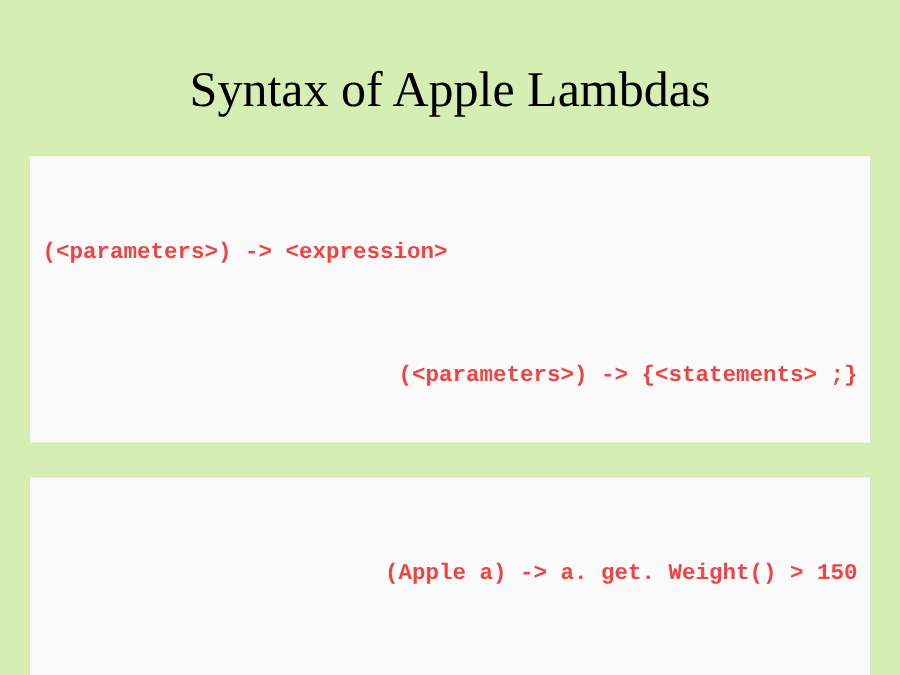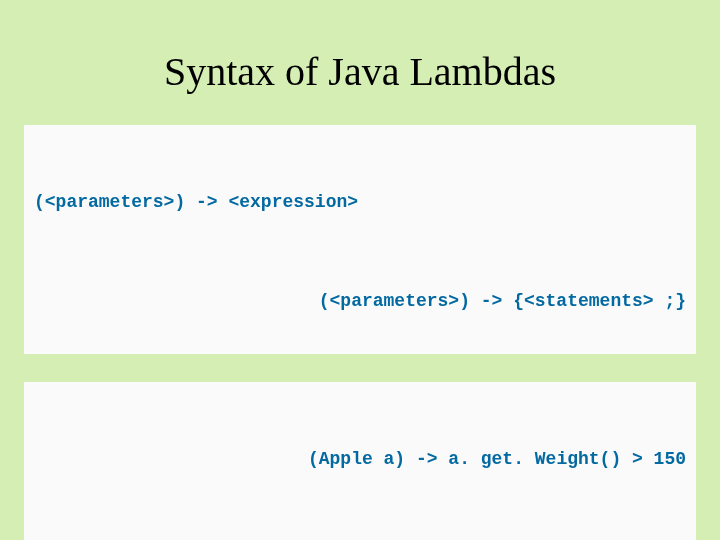--- a/index.html
+++ b/index.html
@@ -21,37 +21,37 @@
     padding-bottom: 30px;
     font-weight: normal;
   }
   .code-block {
     background: #fafafa;
     margin: 0 24px 28px 24px;
     padding: 10px 10px 12px 10px;
     font-family: "Courier New", Courier, monospace;
     font-size: 18px;
     font-weight: bold;
-    color: #0369a1;
+    color: #ef4444;
     line-height: 1.5;
     white-space: pre-wrap;
   }
   .code-block .line {
     display: block;
     margin-bottom: 18px;
   }
   .code-block .line:last-child {
     margin-bottom: 0;
     text-align: right;
   }
 </style>
 </head>
 <body>
 
-<div class="title">Syntax of Java Lambdas</div>
+<div class="title">Syntax of Apple Lambdas</div>
 
 <div class="code-block">
   <span class="line">(&lt;parameters&gt;) -&gt; &lt;expression&gt;</span>
   <span class="line">(&lt;parameters&gt;) -&gt; {&lt;statements&gt; ;}</span>
 </div>
 
 <div class="code-block">
   <span class="line">(Apple a) -&gt; a. get. Weight() &gt; 150</span>
   
   

